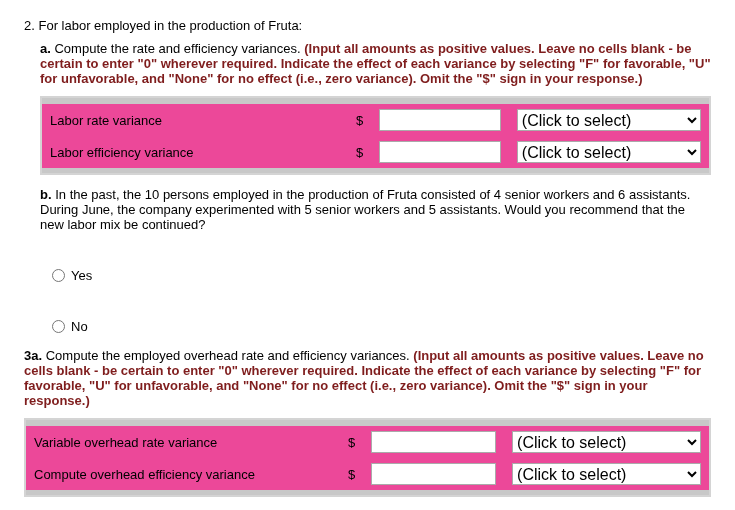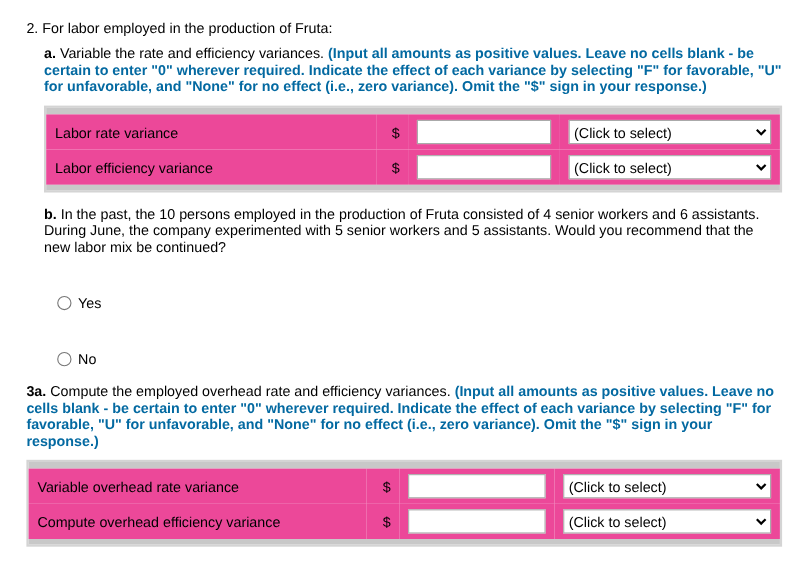--- a/index.html
+++ b/index.html
@@ -17,21 +17,21 @@
       margin-bottom: 8px;
     }
     .question-part {
       margin-left: 16px;
       margin-bottom: 12px;
     }
     .part-label {
       font-weight: bold;
     }
     .instructions-red {
-      color: #0369a1;
+      color: #7f1d1d;
       font-weight: bold;
     }
     .table-container {
       margin: 10px 0 10px 0;
       background: #d4d4d4;
       padding: 2px;
     }
     .variance-table {
       width: 100%;
       border-collapse: collapse;
@@ -67,21 +67,21 @@
       width: 100%;
       border: 1px solid #aaa;
       height: 22px;
       padding: 2px 4px;
       font-size: 13px;
       background: #fff;
     }
     .variance-table select {
       width: 100%;
       height: 22px;
-      font-size: 13px;
+      font-size: 16px;
       border: 1px solid #aaa;
       background: #fff;
       cursor: pointer;
     }
     .section-3a {
       margin-top: 14px;
     }
     .radio-group {
       margin: 8px 0 8px 12px;
     }
@@ -111,21 +111,21 @@
 
 <div>
   <div class="question-number">
     <span>2.</span>
     <span>For labor employed in the production of Fruta:</span>
   </div>
 
   <div class="question-part">
     <p>
       <span class="part-label">a.</span>
-      <span> Variable the rate and efficiency variances. </span><span class="instructions-red">(Input all amounts as positive values. Leave no cells blank - be certain to enter "0" wherever required. Indicate the effect of each variance by selecting "F" for favorable, "U" for unfavorable, and "None" for no effect (i.e., zero variance). Omit the "$" sign in your response.)</span>
+      <span> Compute the rate and efficiency variances. </span><span class="instructions-red">(Input all amounts as positive values. Leave no cells blank - be certain to enter "0" wherever required. Indicate the effect of each variance by selecting "F" for favorable, "U" for unfavorable, and "None" for no effect (i.e., zero variance). Omit the "$" sign in your response.)</span>
     </p>
 
     <div class="table-container">
       <table class="variance-table">
         <tbody>
             <tr class="header-row">
           <td colspan="4"></td>
         </tr>
         <tr>
           <td class="row-label">Labor rate variance</td>

